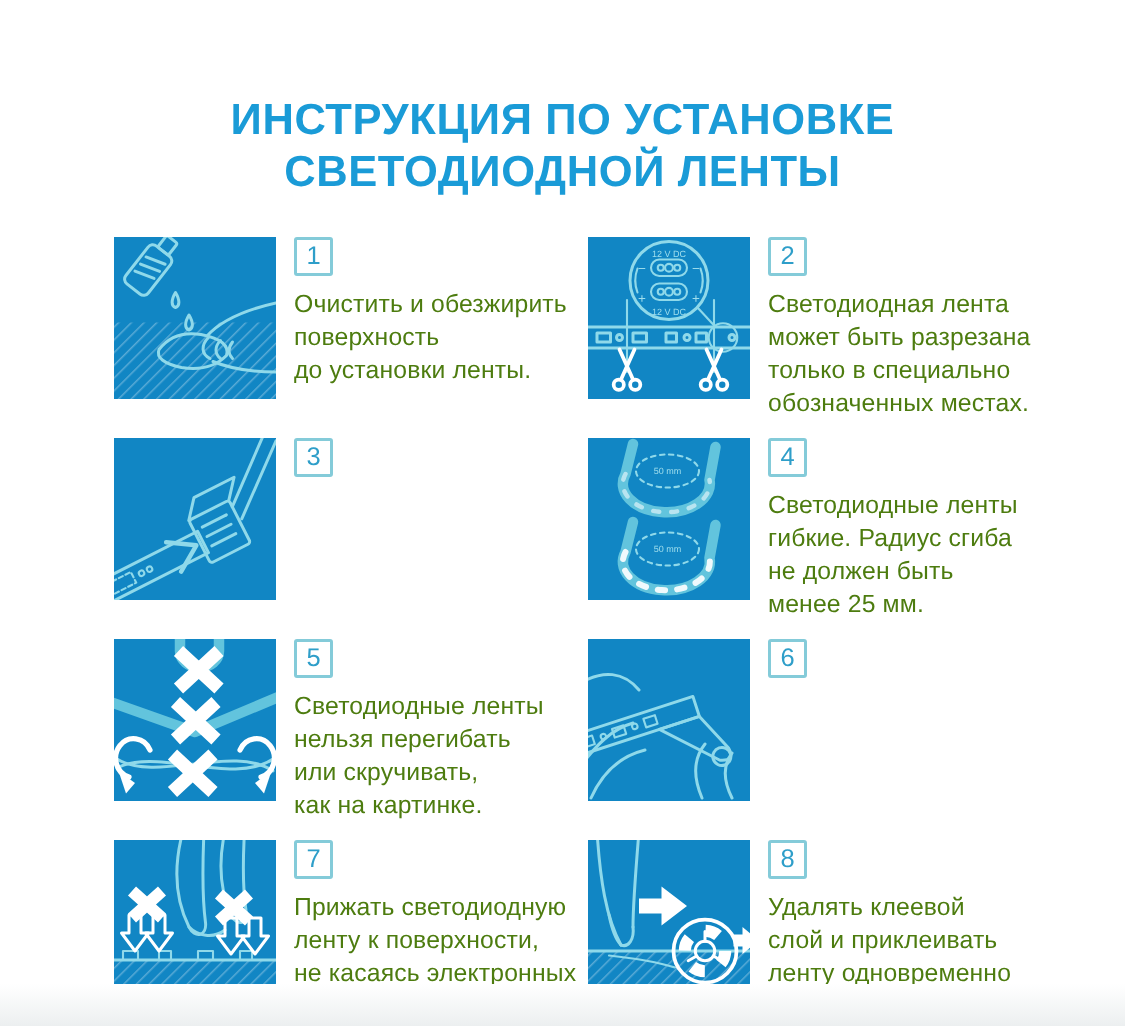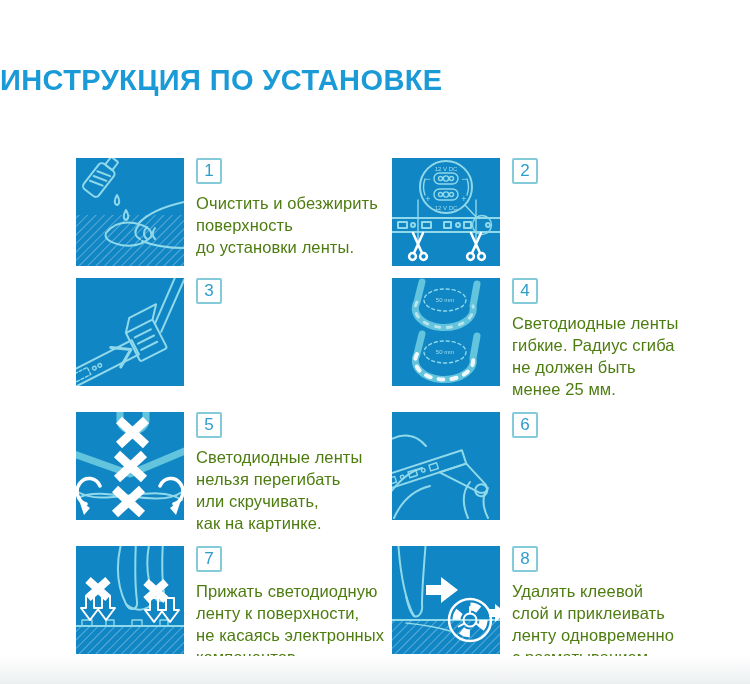--- a/index.html
+++ b/index.html
@@ -1,21 +1,21 @@
 <!DOCTYPE html>
 <html><head>
 <meta charset="utf-8">
 <style>
   html,body{margin:0;padding:0;}
   body{
     width:750px;height:684px;background:#ffffff;position:relative;overflow:hidden;
     font-family:"Liberation Sans",sans-serif;
   }
   .title{
-    padding-top:44px;color:#1A9BD7;
+    padding-top:44px;text-align:center;color:#1A9BD7;
     font-size:29px;font-weight:bold;line-height:35px;letter-spacing:.4px;
   }
   .grid{
     position:absolute;left:76px;top:158px;
     display:grid;grid-template-columns:316px 316px;row-gap:12px;
   }
   .step{display:flex;align-items:flex-start;}
   .tile{
     width:108px;height:108px;flex:0 0 108px;background:#1186C4;overflow:hidden;
   }
@@ -39,21 +39,21 @@
   .thin{stroke-width:1.4;}
   .mid{stroke-width:3;}
   .band{stroke:#62C4DD;fill:none;stroke-width:7;stroke-linecap:round;stroke-linejoin:round;}
   .wh{fill:#ffffff;stroke:none;}
   .whs{stroke:#ffffff;fill:none;stroke-linecap:round;stroke-linejoin:round;}
   .xm{stroke:#ffffff;fill:none;}
 </style>
 </head>
 <body>
 
-<h1 class="title"><span>ИНСТРУКЦИЯ ПО УСТАНОВКЕ</span><br></h1>
+<h1 class="title"><span>ИНСТРУКЦИЯ ПО УСТАНОВКЕ</span><br><span>СВЕТОДИОДНОЙ ЛЕНТЫ</span></h1>
 
 <div class="grid">
 
   <div class="step">
     <div class="tile">
       <svg viewBox="0 0 108 108" width="108" height="108">
         <defs>
             <pattern id="h1" patternUnits="userSpaceOnUse" width="6" height="6" patternTransform="rotate(45)">
               <line x1="0" y1="0" x2="0" y2="6" stroke="rgba(255,255,255,0.3)" stroke-width="2"></line>
             </pattern>
@@ -129,20 +129,24 @@
         </g>
         <g class="whs" stroke-width="2.5" transform="translate(84,92)">
           <path d="M-5,-17 L4,3 M5,-17 L-4,3"></path>
           <circle cx="-5.5" cy="6.5" r="3.4"></circle>
             <circle cx="5.5" cy="6.5" r="3.4"></circle>
         </g>
       </svg>
     </div>
     <div class="step-body">
       <div class="badge">2</div>
+      <p class="text">Светодиодная лента
+может быть разрезана
+только в специально
+обозначенных местах.</p>
     </div>
   </div>
 
   <div class="step">
     <div class="tile">
       <svg viewBox="0 0 108 108" width="108" height="108">
         <g transform="rotate(-27 54 72)">
           <rect class="la" x="-24" y="64" width="84" height="16"></rect>
           <rect class="la thin" x="-16" y="68" width="24" height="8" stroke-dasharray="3 2"></rect>
           <circle class="la thin" cx="14" cy="72" r="1.8"></circle>

